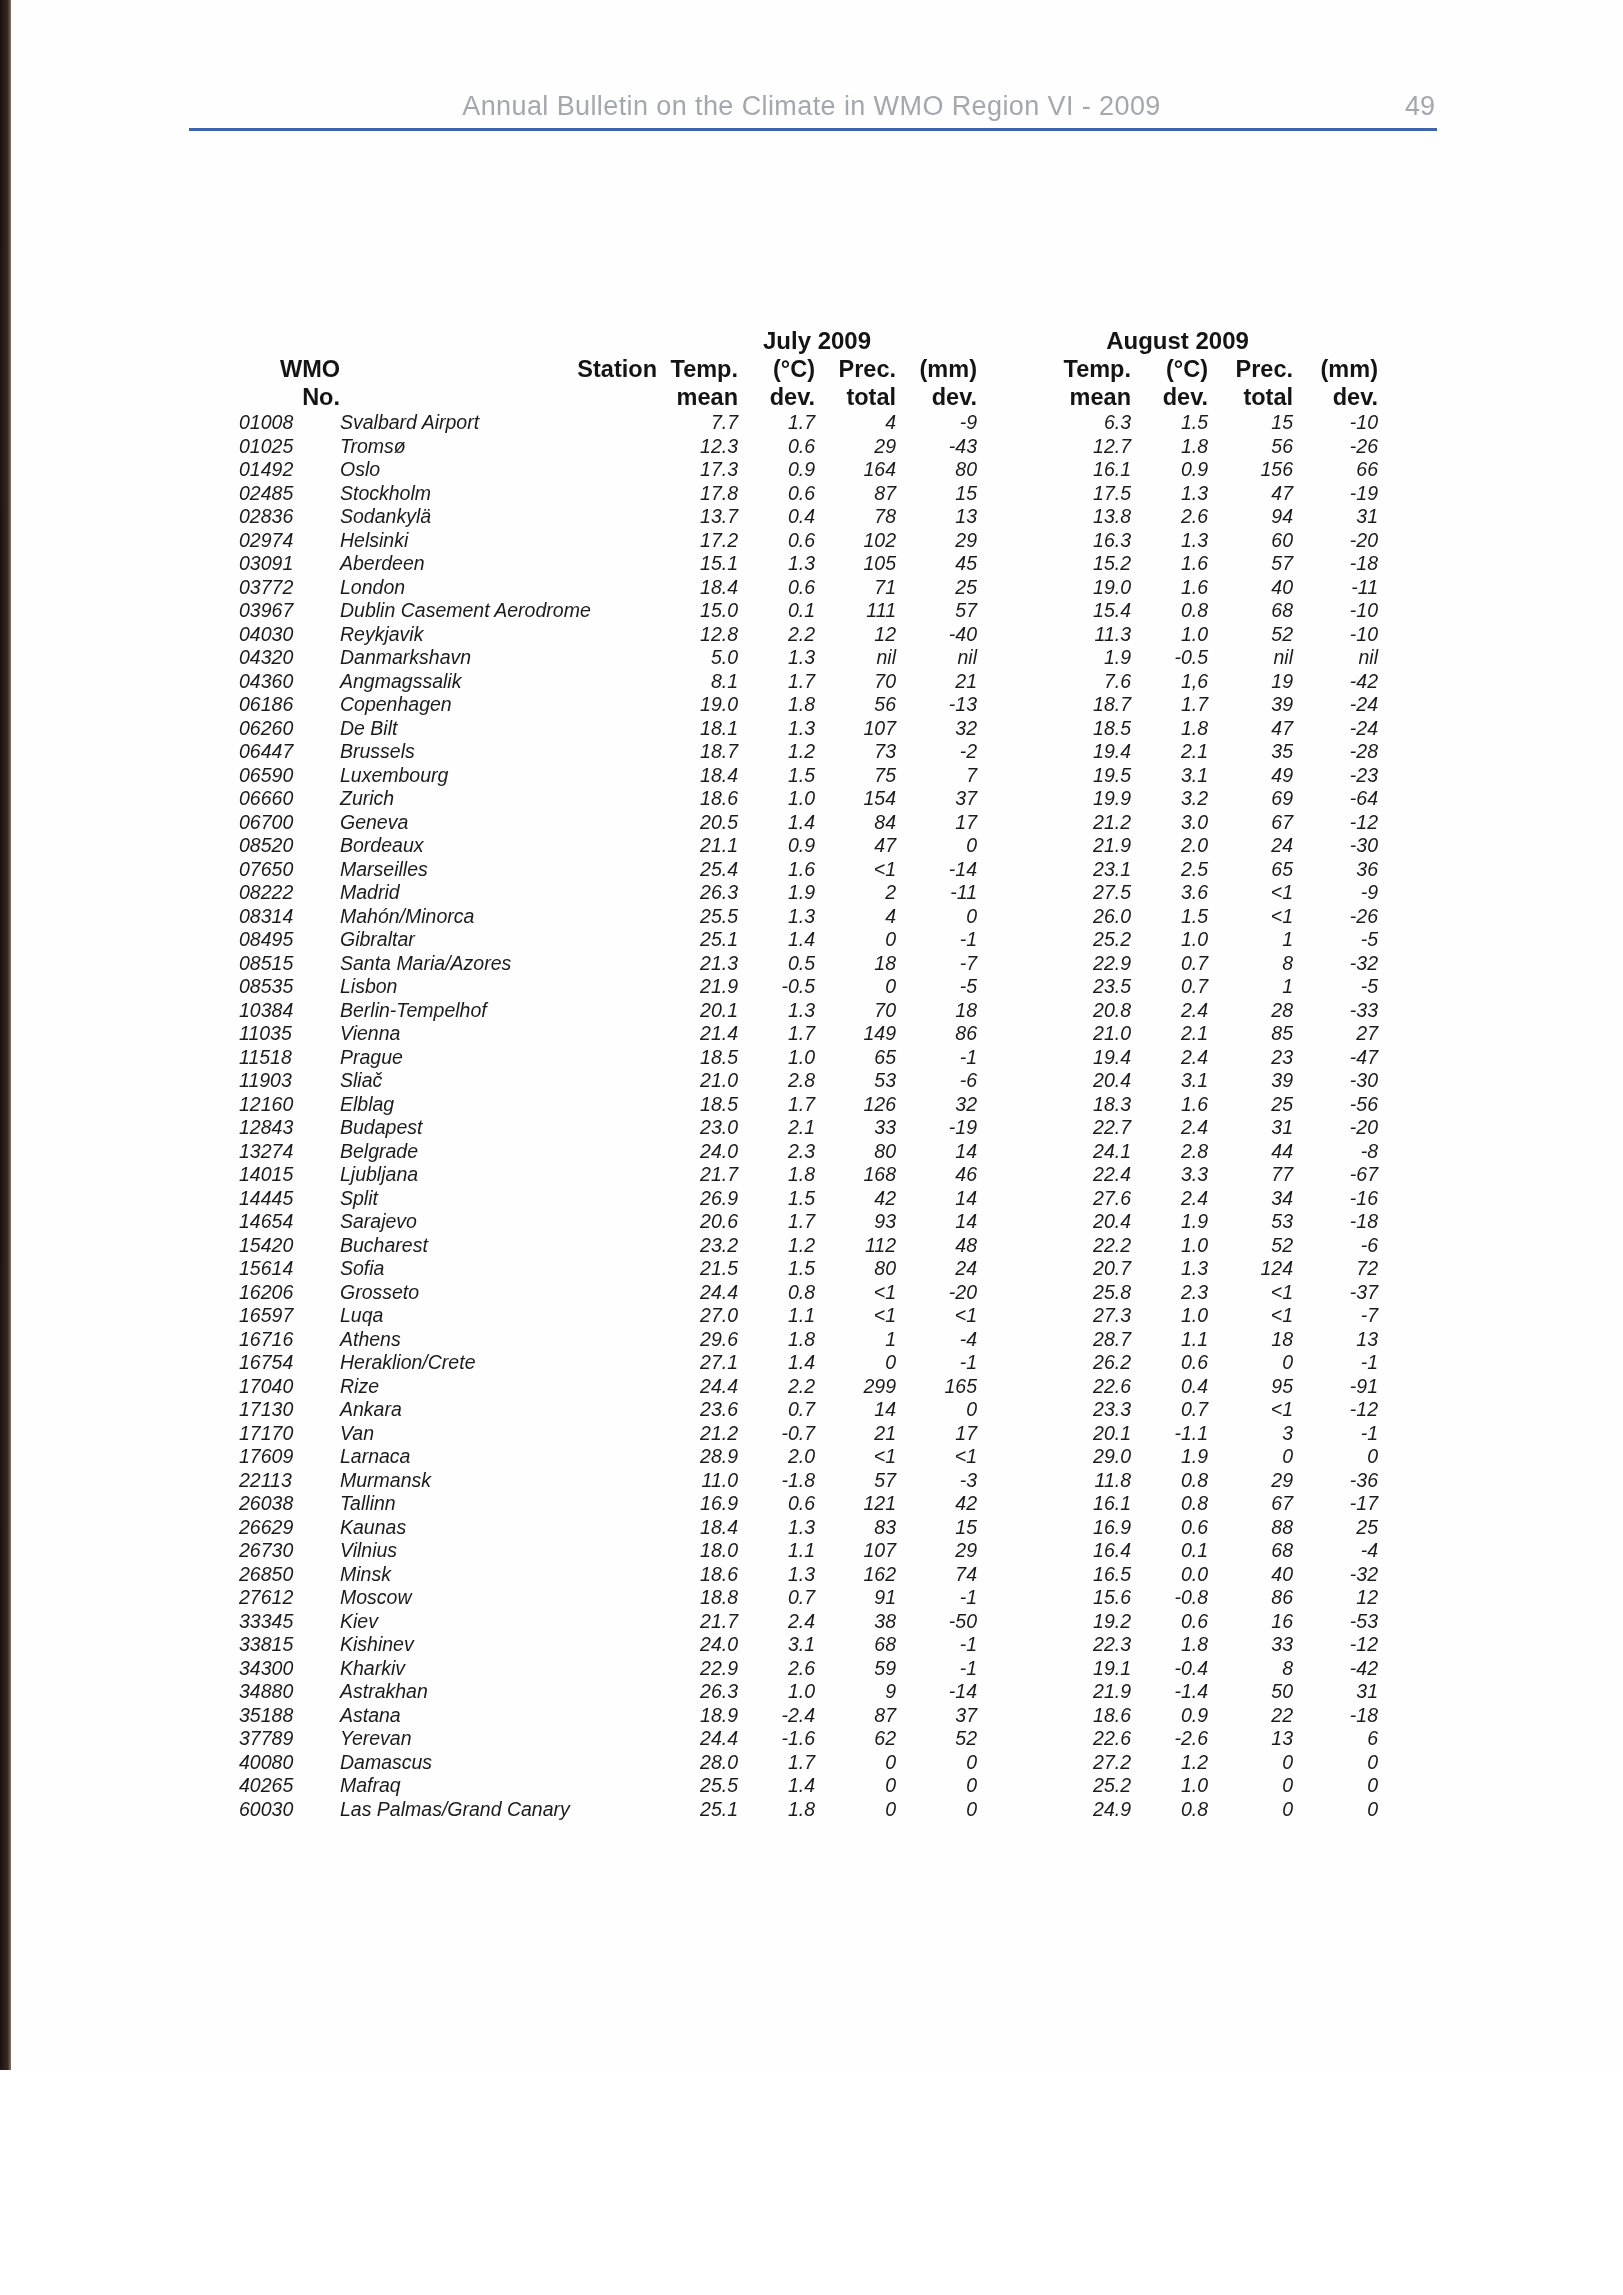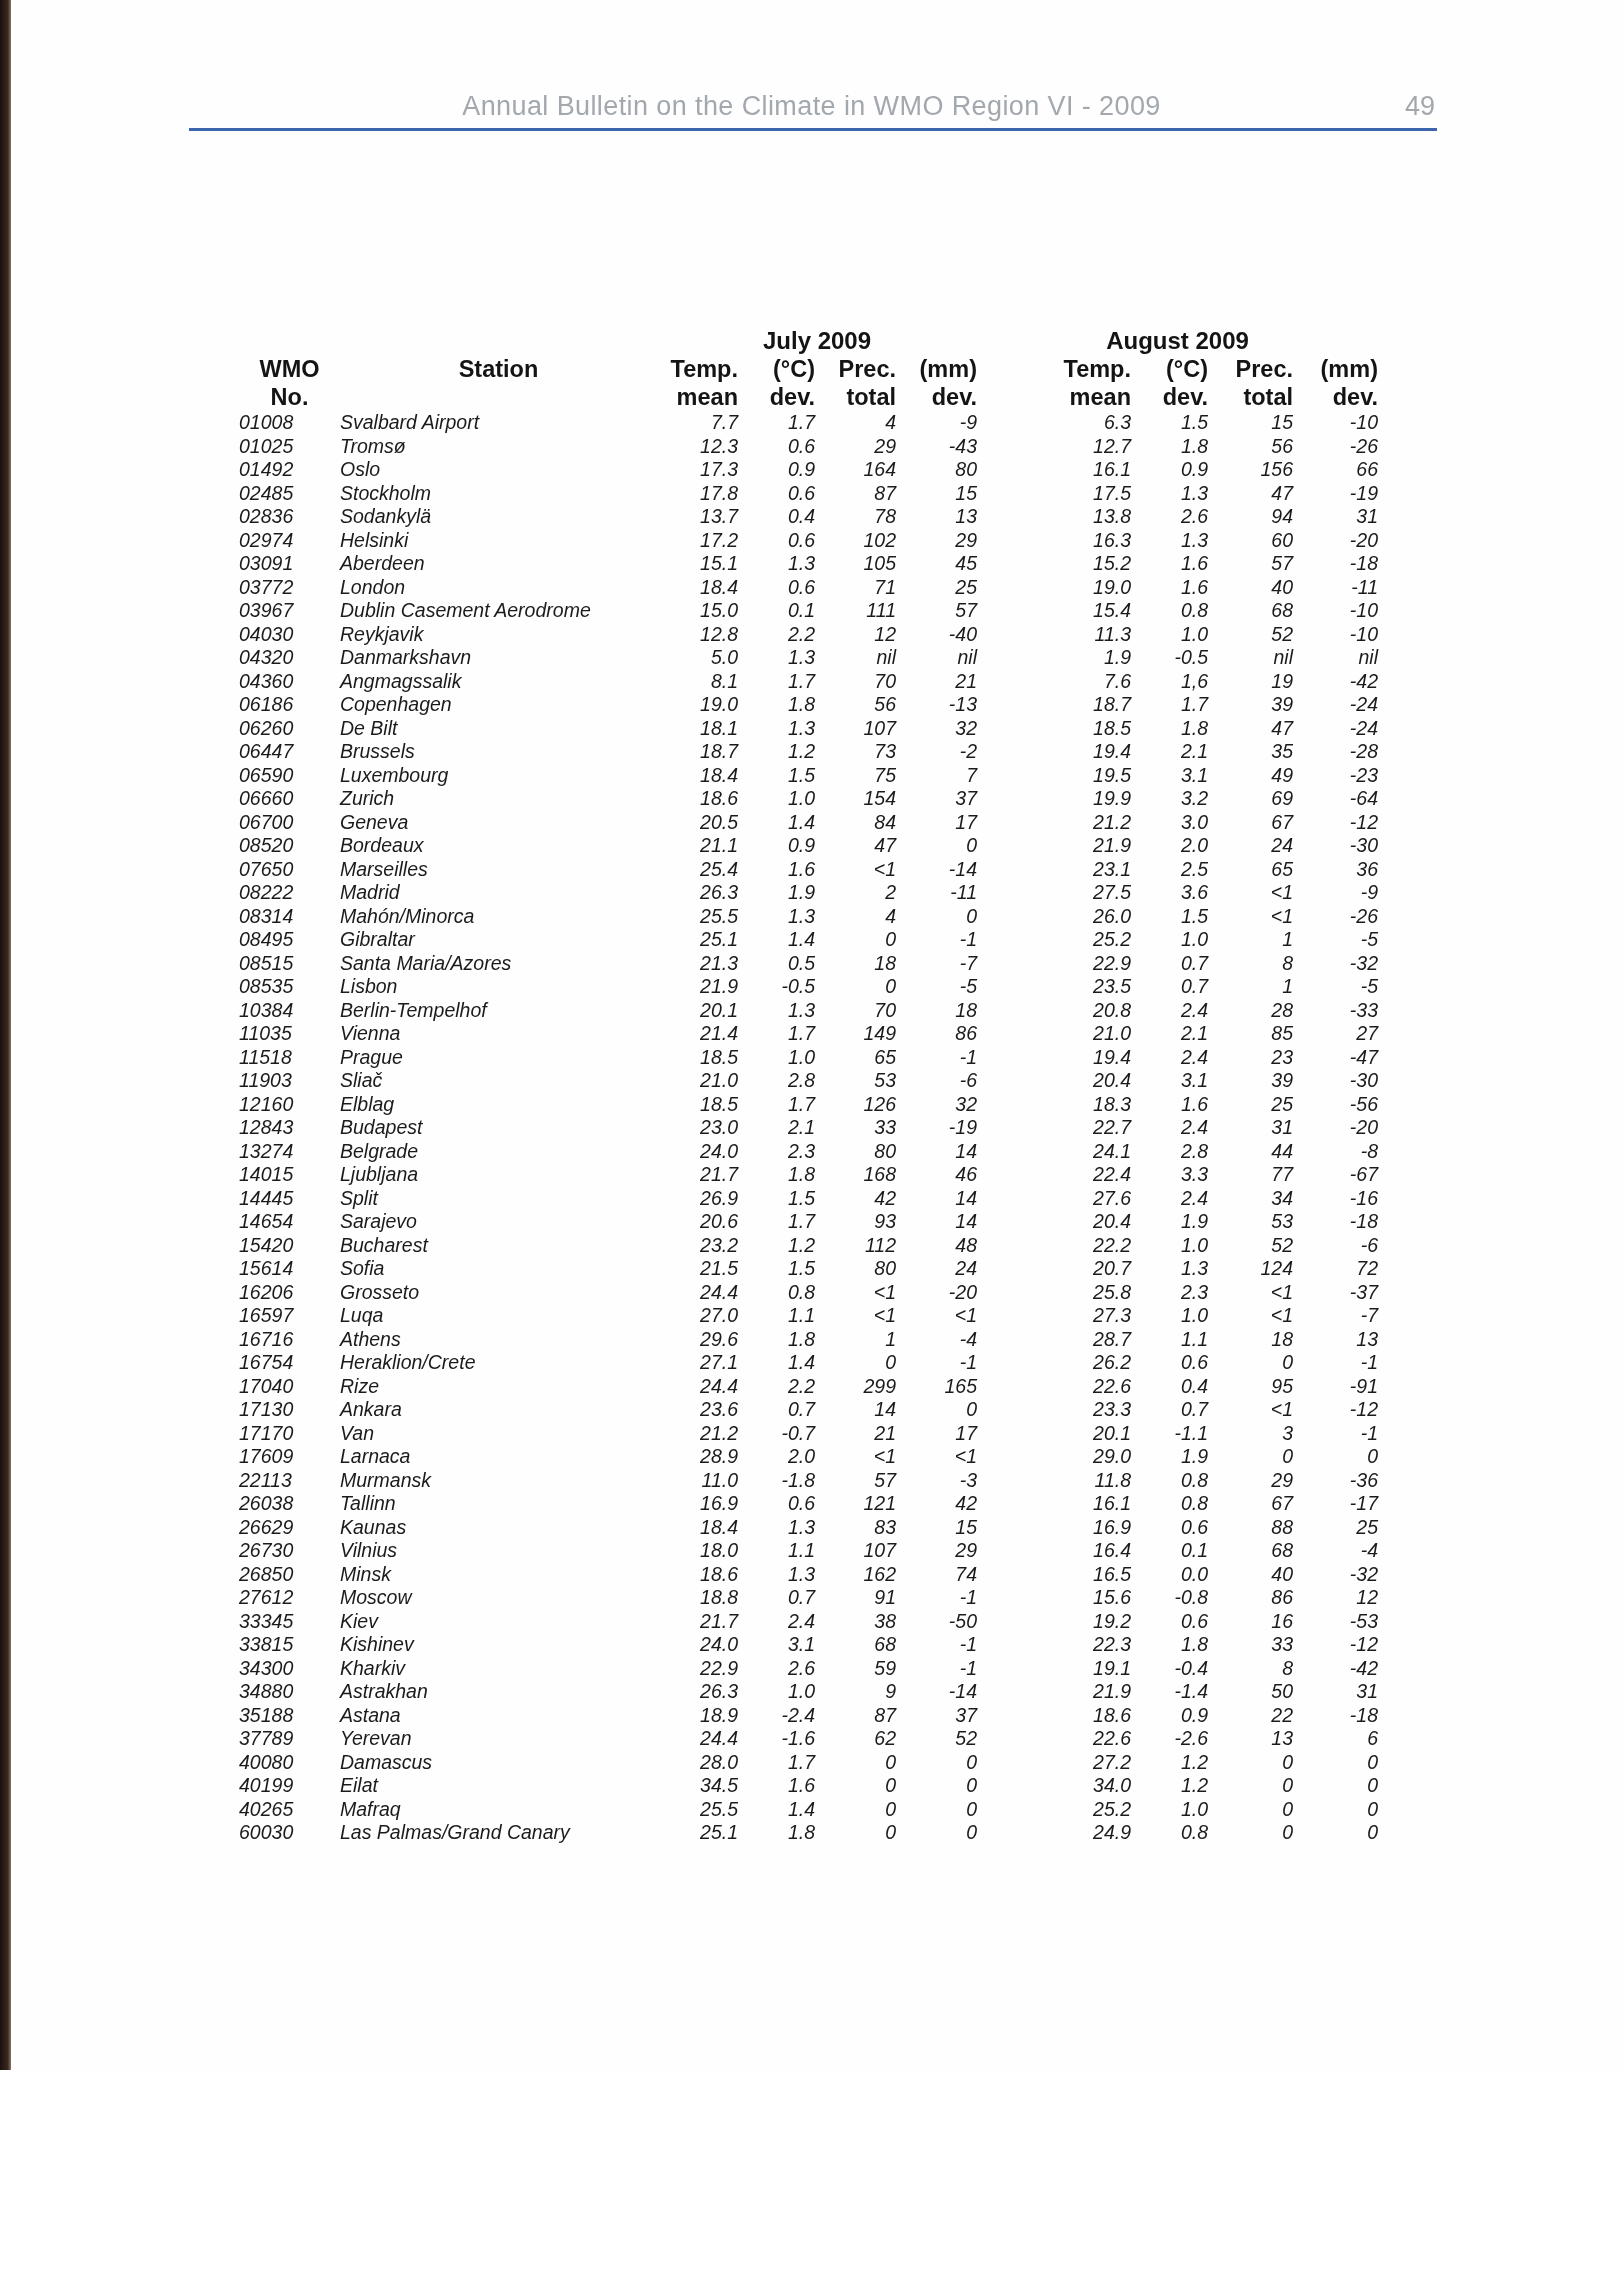--- a/index.html
+++ b/index.html
@@ -58,21 +58,21 @@
   }
   .ch {
     font-size: 23.5px;
     font-weight: bold;
     color: #141414;
     vertical-align: top;
     line-height: 28px;
     padding-bottom: 50px;
     white-space: nowrap;
   }
-  .ch.left { text-align: center; }
+  .ch.left { text-align: right; }
   .ch.num  { text-align: right; }
   tbody td {
     font-size: 19.5px;
     font-style: italic;
     line-height: 23.5px;
     height: 23.5px;
     color: #1b1b1b;
     white-space: nowrap;
   }
   tbody td.left { text-align: left; }
@@ -843,32 +843,20 @@
           <td class="num">28.0</td>
           <td class="num">1.7</td>
           <td class="num">0</td>
           <td class="num">0</td>
           <td class="num">27.2</td>
           <td class="num">1.2</td>
           <td class="num">0</td>
           <td class="num">0</td>
         </tr>
         <tr>
-          <td class="left">40199</td>
-          <td class="left">Eilat</td>
-          <td class="num">34.5</td>
-          <td class="num">1.6</td>
-          <td class="num">0</td>
-          <td class="num">0</td>
-          <td class="num">34.0</td>
-          <td class="num">1.2</td>
-          <td class="num">0</td>
-          <td class="num">0</td>
-        </tr>
-        <tr>
           <td class="left">40265</td>
           <td class="left">Mafraq</td>
           <td class="num">25.5</td>
           <td class="num">1.4</td>
           <td class="num">0</td>
           <td class="num">0</td>
           <td class="num">25.2</td>
           <td class="num">1.0</td>
           <td class="num">0</td>
           <td class="num">0</td>

